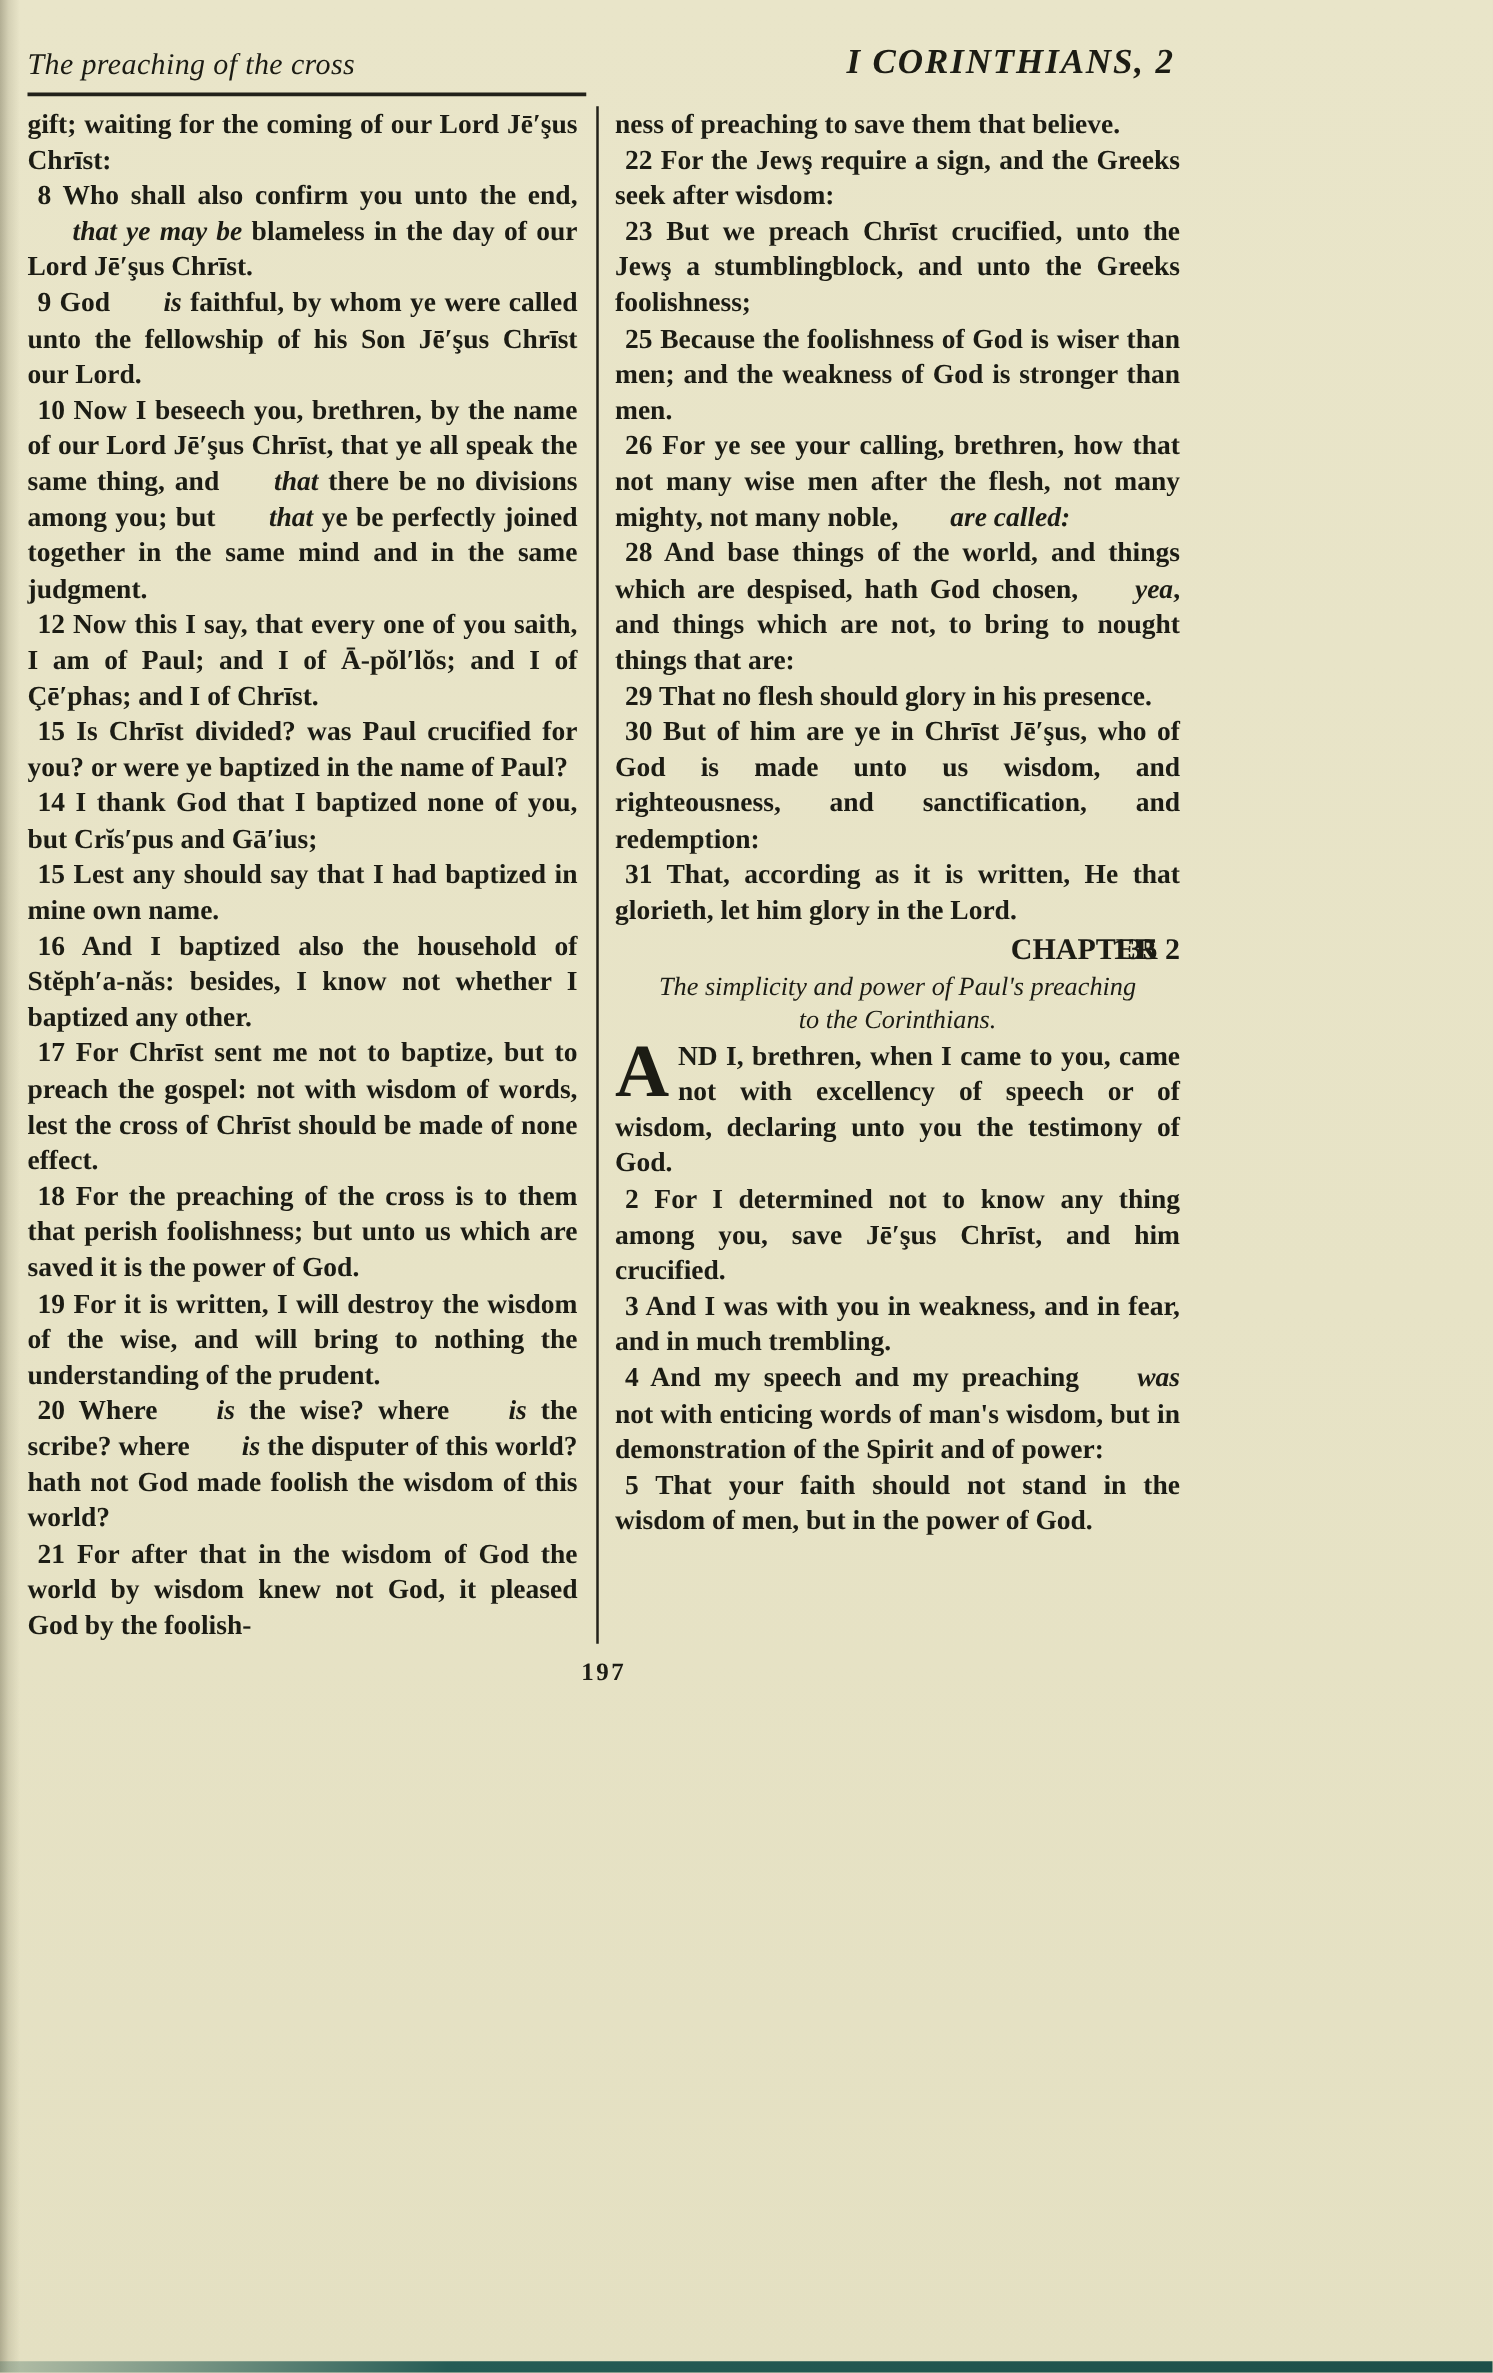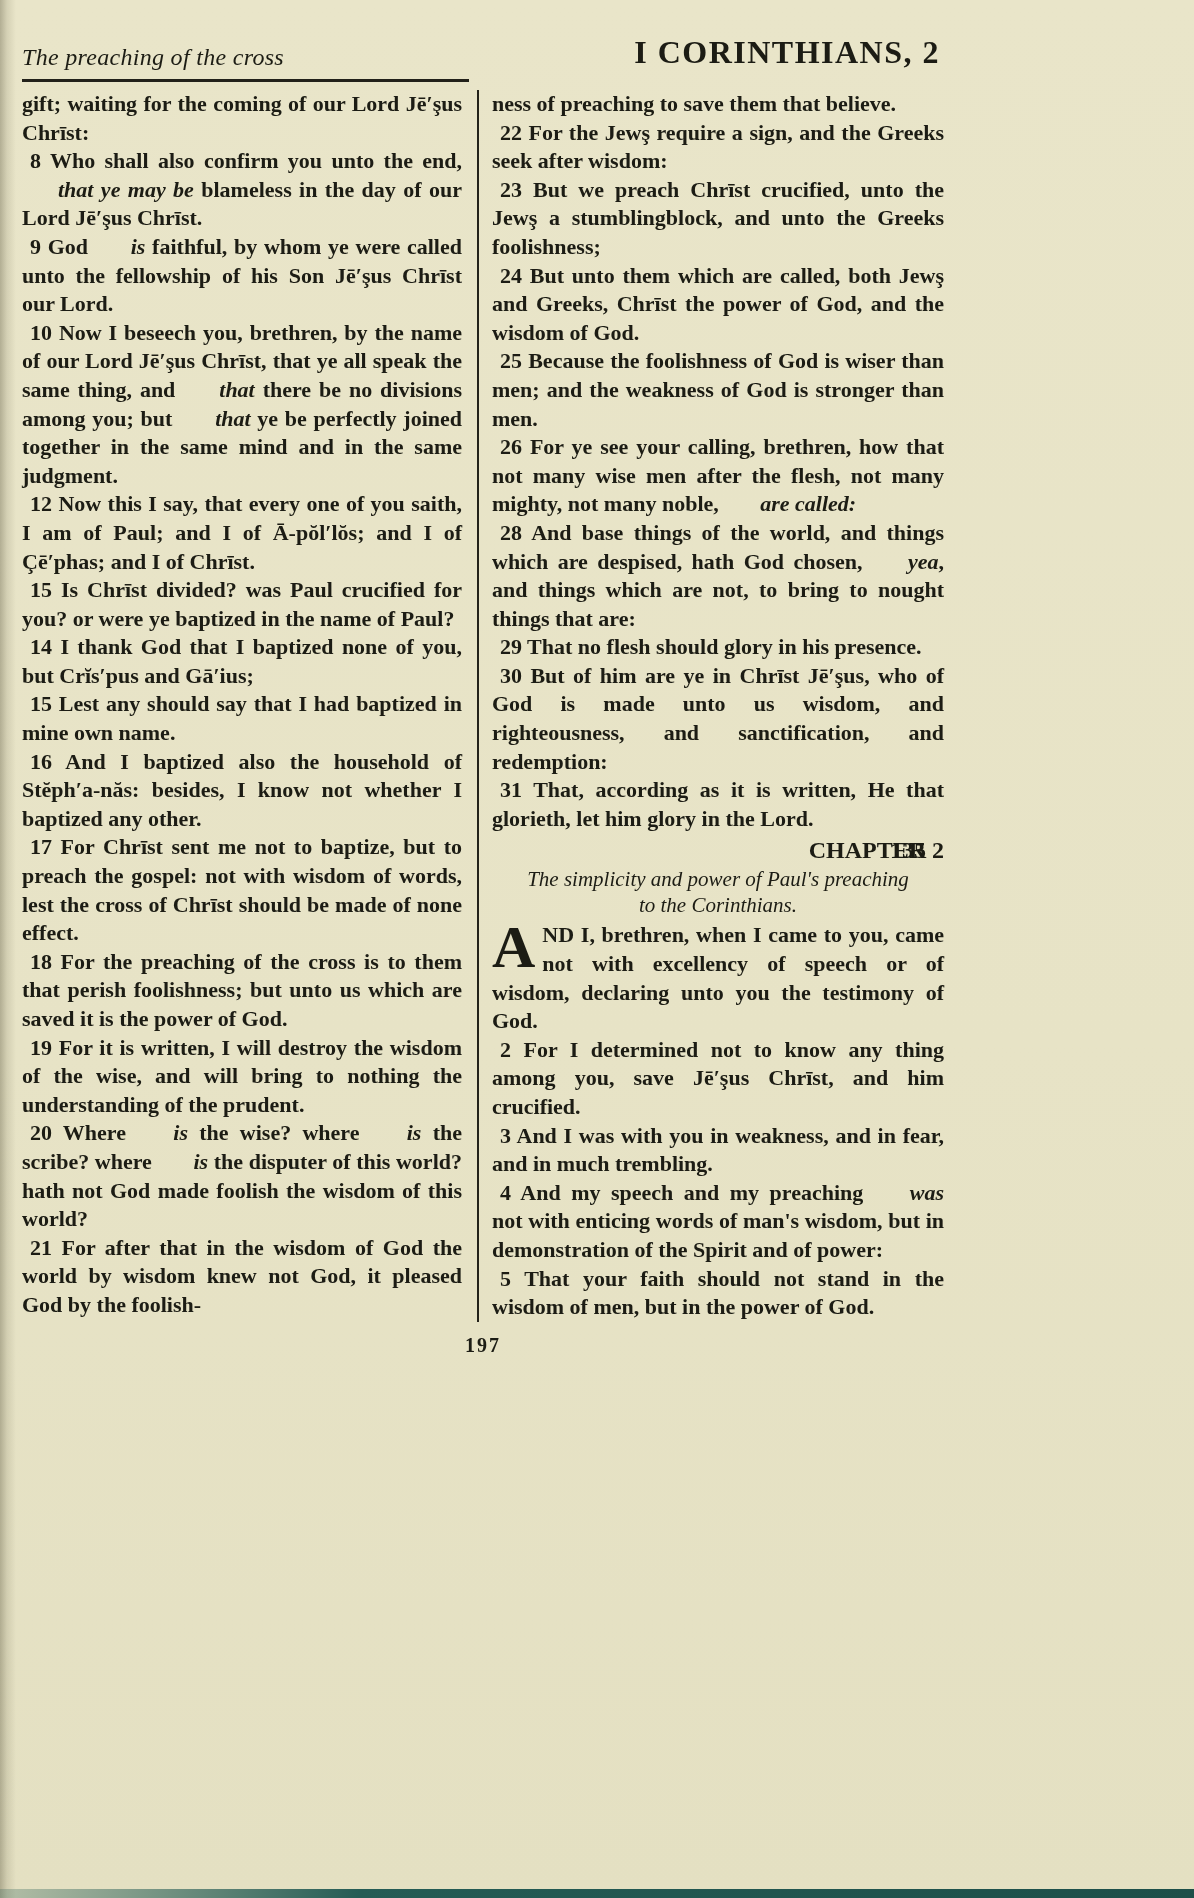--- a/index.html
+++ b/index.html
@@ -22,22 +22,23 @@
   .content{width:922px;}
   .header{
     display:flex;justify-content:space-between;align-items:flex-end;
     width:922px;
   }
   .hdr-left{
     font-style:italic;font-size:24px;font-weight:500;
     letter-spacing:.3px;
   }
   .hdr-right{
-    font-weight:bold;font-size:32px;letter-spacing:1.5px;
+    font-weight:bold;font-size:28px;letter-spacing:1.5px;
     padding-right:4px;
+    font-style:italic;
   }
   .header-rule{
     width:447px;height:3px;background:#22211a;margin-top:8px;
   }
   .body-cols{
     display:flex;align-items:stretch;margin-top:8px;
   }
   .col{
     font-size:22px;line-height:28.6px;font-weight:700;
     text-align:justify;
@@ -105,21 +106,20 @@
           <p class=""><span>18 For the preaching of the cross is to them that perish foolishness; but unto us which are saved it is the power of God.</span></p>
           <p class=""><span>19 For it is written, I will destroy the wisdom of the wise, and will bring to nothing the understanding of the prudent.</span></p>
           <p class=""><span>20 Where </span><span class="it">is</span><span> the wise? where </span><span class="it">is</span><span> the scribe? where </span><span class="it">is</span><span> the disputer of this world? hath not God made foolish the wisdom of this world?</span></p>
           <p class=""><span>21 For after that in the wisdom of God the world by wisdom knew not God, it pleased God by the foolish-</span></p>
         </div>
       <div class="divider"></div>
       <div class="col col-right" id="col-right">
           <p class="no-indent"><span>ness of preaching to save them that believe.</span></p>
           <p class=""><span>22 For the Jewş require a sign, and the Greeks seek after wisdom:</span></p>
           <p class=""><span>23 But we preach Chrīst crucified, unto the Jewş a stumblingblock, and unto the Greeks foolishness;</span></p>
-          <p class=""><span>24 But unto them which are called, both Jewş and Greeks, Chrīst the power of God, and the wisdom of God.</span></p>
           <p class=""><span>25 Because the foolishness of God is wiser than men; and the weakness of God is stronger than men.</span></p>
           <p class=""><span>26 For ye see your calling, brethren, how that not many wise men after the flesh, not many mighty, not many noble, </span><span class="it">are called:</span></p>
           <p class=""><span>28 And base things of the world, and things which are despised, hath God chosen, </span><span class="it">yea</span><span>, and things which are not, to bring to nought things that are:</span></p>
           <p class=""><span>29 That no flesh should glory in his presence.</span></p>
           <p class=""><span>30 But of him are ye in Chrīst Jē′şus, who of God is made unto us wisdom, and righteousness, and sanctification, and redemption:</span></p>
           <p class=""><span>31 That, according as it is written, He that glorieth, let him glory in the Lord.</span></p>
           <p class="chapter-line"><span>CHAPTER 2</span><span class="chapter-ref">135</span></p>
           <p class="subtitle">The simplicity and power of Paul's preaching to the Corinthians.</p>
           <p class=" cap-para"><span class="dropcap">A</span><span>ND I, brethren, when I came to you, came not with excellency of speech or of wisdom, declaring unto you the testimony of God.</span></p>
           <p class=""><span>2 For I determined not to know any thing among you, save Jē′şus Chrīst, and him crucified.</span></p>

